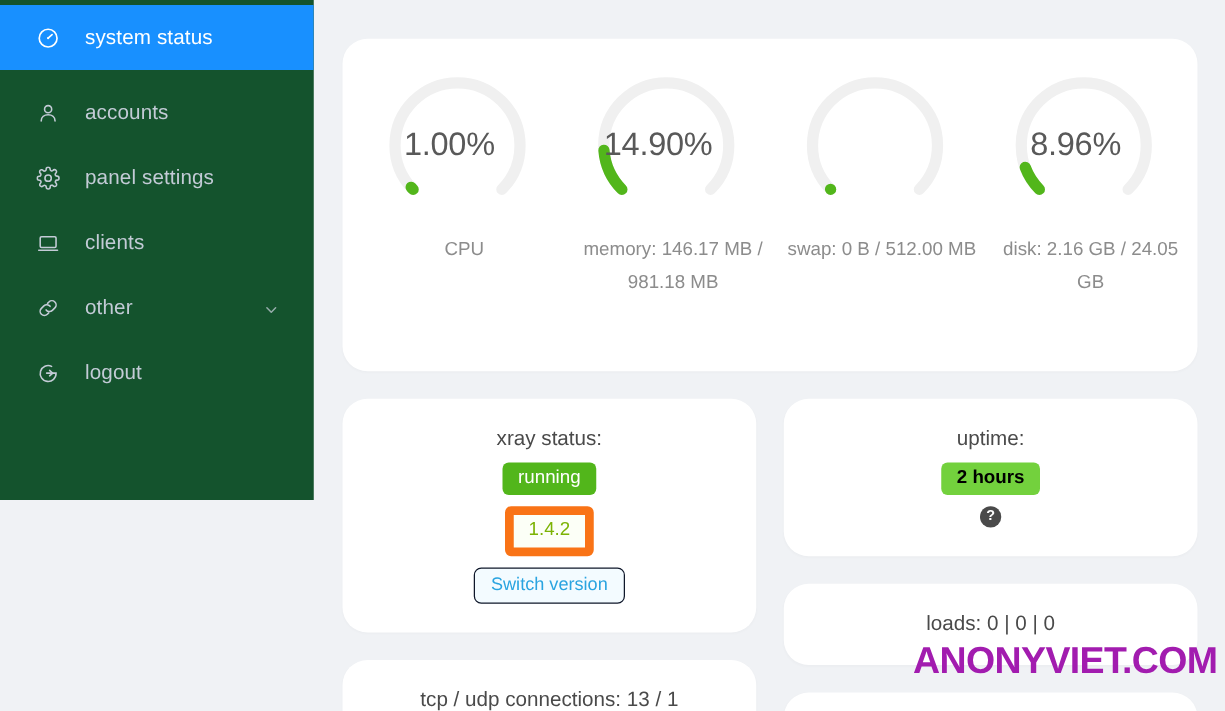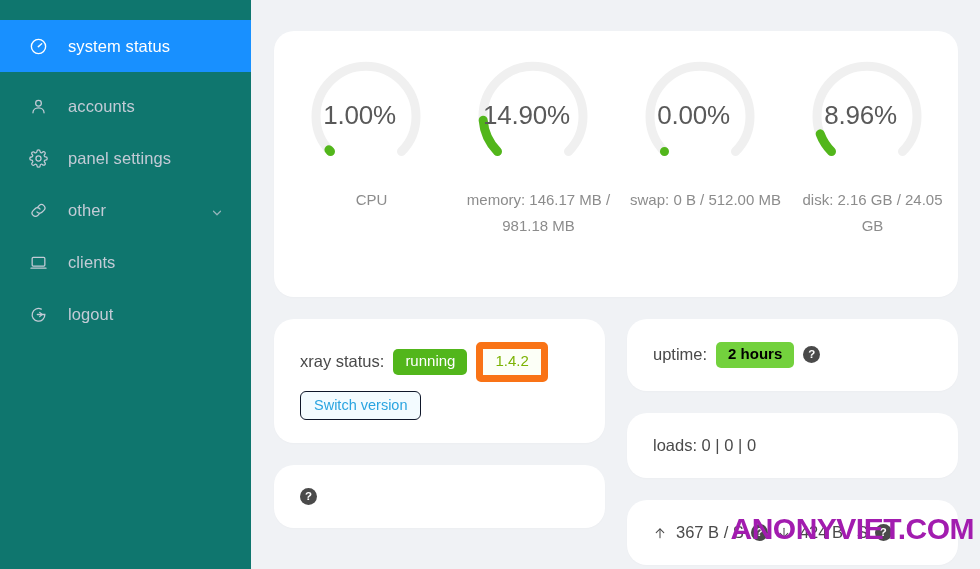--- a/index.html
+++ b/index.html
@@ -23,23 +23,23 @@
     width: 980px;
     height: 569px;
     position: relative;
     overflow: hidden;
   }
 
   
   .sidebar {
     width: 251px;
     flex: 0 0 251px;
-    background: #0f766e;
-    height: 569px;
-    padding-top: 20px;
+    background: #14532d;
+    height: 400px;
+    padding-top: 4px;
     position: relative;
     overflow: hidden;
   }
 
   .nav-item {
     display: flex;
     align-items: center;
     height: 52px;
     padding-left: 28px;
     color: #c3cbd6;
@@ -153,20 +153,21 @@
 
   .info-card {
     padding: 23px 26px;
     display: flex;
     flex-wrap: wrap;
     align-items: center;
     gap: 9px 9px;
     font-size: 16.5px;
     color: #4a4a4a;
     min-height: 58px;
+    flex-direction: column;
   }
 
   .info-card.tall { min-height: 116px; align-content: center; }
 
   .mb22 { margin-bottom: 22px; }
 
   .lbl { color: #4a4a4a; white-space: nowrap; }
 
   .badge {
     display: inline-block;
@@ -271,41 +272,41 @@
         <svg viewBox="0 0 24 24" width="19" height="19" fill="none" stroke="currentColor" stroke-width="1.6">
           <circle cx="12" cy="12" r="3.2"></circle>
           <path d="M19.4 15a1.6 1.6 0 0 0 .3 1.8l.1.1a2 2 0 1 1-2.8 2.8l-.1-.1a1.6 1.6 0 0 0-1.8-.3 1.6 1.6 0 0 0-1 1.5V21a2 2 0 1 1-4 0v-.1A1.6 1.6 0 0 0 9 19.4a1.6 1.6 0 0 0-1.8.3l-.1.1a2 2 0 1 1-2.8-2.8l.1-.1a1.6 1.6 0 0 0 .3-1.8 1.6 1.6 0 0 0-1.5-1H3a2 2 0 1 1 0-4h.1A1.6 1.6 0 0 0 4.6 9a1.6 1.6 0 0 0-.3-1.8l-.1-.1a2 2 0 1 1 2.8-2.8l.1.1a1.6 1.6 0 0 0 1.8.3H9a1.6 1.6 0 0 0 1-1.5V3a2 2 0 1 1 4 0v.1a1.6 1.6 0 0 0 1 1.5 1.6 1.6 0 0 0 1.8-.3l.1-.1a2 2 0 1 1 2.8 2.8l-.1.1a1.6 1.6 0 0 0-.3 1.8V9a1.6 1.6 0 0 0 1.5 1H21a2 2 0 1 1 0 4h-.1a1.6 1.6 0 0 0-1.5 1z"></path>
         </svg>
       </span>
       <span class="nav-label">panel settings</span>
     </div>
 
     <div class="nav-item">
       <span class="nav-icon">
+        <svg viewBox="0 0 24 24" width="19" height="19" fill="none" stroke="currentColor" stroke-width="1.6">
+          <rect x="4" y="5.5" width="16" height="11" rx="1.3"></rect>
+          <path d="M2.5 19.2h19" stroke-linecap="round"></path>
+        </svg>
+      </span>
+      <span class="nav-label">clients</span>
+    </div>
+
+    <div class="nav-item">
+      <span class="nav-icon">
         <svg viewBox="0 0 24 24" width="19" height="19" fill="none" stroke="currentColor" stroke-width="1.6" stroke-linecap="round">
           <path d="M10 13.8a4.2 4.2 0 0 0 6.3.5l2.5-2.5a4.2 4.2 0 0 0-6-6l-1.4 1.4"></path>
           <path d="M14 10.2a4.2 4.2 0 0 0-6.3-.5l-2.5 2.5a4.2 4.2 0 0 0 6 6l1.4-1.4"></path>
         </svg>
       </span>
       <span class="nav-label">other</span>
       <span class="nav-caret">
         <svg viewBox="0 0 24 24" width="12" height="12" fill="none" stroke="currentColor" stroke-width="2.4" stroke-linecap="round" stroke-linejoin="round">
           <path d="M5 8.5 L12 15.5 L19 8.5"></path>
         </svg>
       </span>
-    </div>
-
-    <div class="nav-item">
-      <span class="nav-icon">
-        <svg viewBox="0 0 24 24" width="19" height="19" fill="none" stroke="currentColor" stroke-width="1.6">
-          <rect x="4" y="5.5" width="16" height="11" rx="1.3"></rect>
-          <path d="M2.5 19.2h19" stroke-linecap="round"></path>
-        </svg>
-      </span>
-      <span class="nav-label">clients</span>
     </div>
 
     <div class="nav-item">
       <span class="nav-icon">
         <svg viewBox="0 0 24 24" width="19" height="19" fill="none" stroke="currentColor" stroke-width="1.6" stroke-linecap="round">
           <path d="M15.5 5.2A8 8 0 1 0 20 12h-9.5"></path>
           <path d="M13.5 9.3 L16.6 12 L13.5 14.7"></path>
         </svg>
       </span>
       <span class="nav-label">logout</span>
@@ -339,21 +340,20 @@
           </div>
           <div class="gauge-label">memory: 146.17 MB / 981.18 MB</div>
         </div>
 
         <div class="gauge-cell">
           <div class="gauge">
             <svg viewBox="0 0 130 130">
               <path d="M 29.5 100.5 A 50 50 0 1 1 100.5 100.5" fill="none" stroke="#f0f0f0" stroke-width="9" stroke-linecap="round"></path>
               <path id="arc2" d="M 29.5 100.5 A 50 50 0 1 1 100.5 100.5" fill="none" stroke="#52b61b" stroke-width="9" stroke-linecap="round" stroke-dasharray="235.6" stroke-dashoffset="235.5"></path>
             </svg>
-            <div class="gauge-value">0.00%</div>
           </div>
           <div class="gauge-label">swap: 0 B / 512.00 MB</div>
         </div>
 
         <div class="gauge-cell">
           <div class="gauge">
             <svg viewBox="0 0 130 130">
               <path d="M 29.5 100.5 A 50 50 0 1 1 100.5 100.5" fill="none" stroke="#f0f0f0" stroke-width="9" stroke-linecap="round"></path>
               <path id="arc3" d="M 29.5 100.5 A 50 50 0 1 1 100.5 100.5" fill="none" stroke="#52b61b" stroke-width="9" stroke-linecap="round" stroke-dasharray="235.6" stroke-dashoffset="214.49024"></path>
             </svg>
@@ -370,20 +370,21 @@
       <div class="col">
 
         <section class="card info-card tall mb22">
           <span class="lbl">xray status:</span>
           <span class="badge badge-solid-green">running</span>
           <span class="badge badge-outline-green">1.4.2</span>
           <span class="btn-outline-blue">Switch version</span>
         </section>
 
         <section class="card info-card">
+          <span class="lbl">tcp / udp connections: 13 / 1</span>
           <span class="help-icon">?</span>
         </section>
 
       </div>
 
       <div class="col">
 
         <section class="card info-card mb22">
           <span class="lbl">uptime:</span>
           <span class="badge badge-soft-green">2 hours</span>

